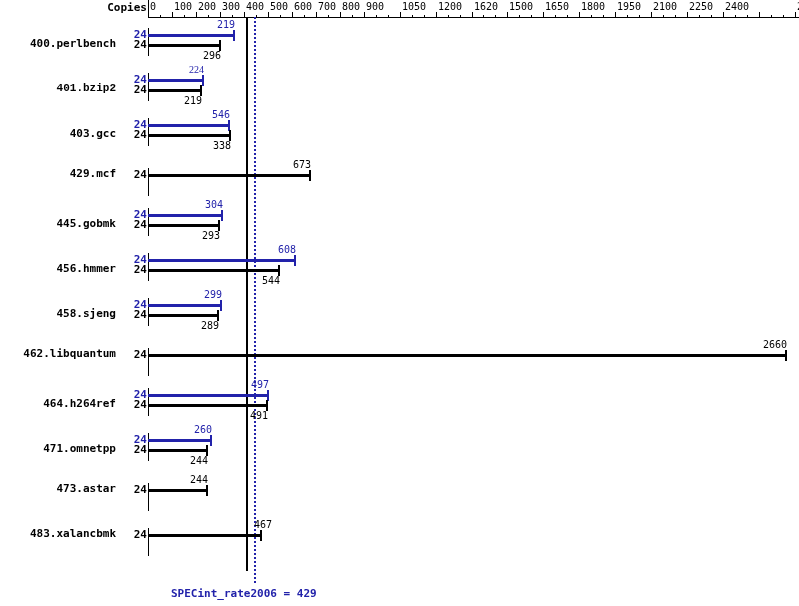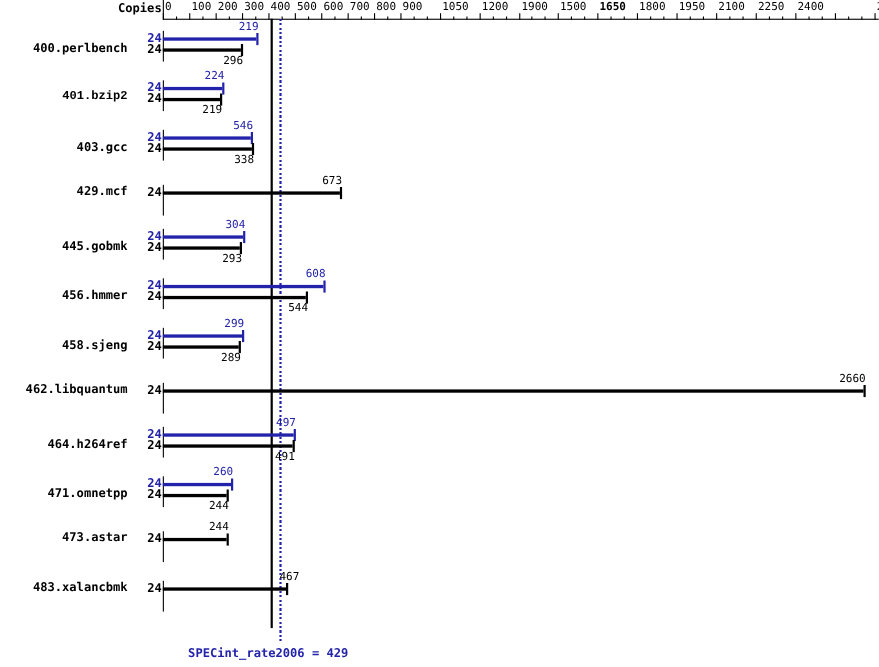--- a/index.html
+++ b/index.html
@@ -213,23 +213,23 @@
       <div class="abs axis-label" style="left: 198px;">200</div>
       <div class="abs axis-label" style="left: 222px;">300</div>
       <div class="abs axis-label" style="left: 246px;">400</div>
       <div class="abs axis-label" style="left: 270px;">500</div>
       <div class="abs axis-label" style="left: 294px;">600</div>
       <div class="abs axis-label" style="left: 318px;">700</div>
       <div class="abs axis-label" style="left: 342px;">800</div>
       <div class="abs axis-label" style="left: 366px;">900</div>
       <div class="abs axis-label" style="left: 402px;">1050</div>
       <div class="abs axis-label" style="left: 438px;">1200</div>
-      <div class="abs axis-label" style="left: 474px;">1900</div>
+      <div class="abs axis-label" style="left: 474px;">1620</div>
       <div class="abs axis-label" style="left: 509px;">1500</div>
-      <div class="abs axis-label" style="left: 545px; font-weight: bold;">1650</div>
+      <div class="abs axis-label" style="left: 545px;">1650</div>
       <div class="abs axis-label" style="left: 581px;">1800</div>
       <div class="abs axis-label" style="left: 617px;">1950</div>
       <div class="abs axis-label" style="left: 653px;">2100</div>
       <div class="abs axis-label" style="left: 689px;">2250</div>
       <div class="abs axis-label" style="left: 725px;">2400</div>
       <div class="abs axis-label" style="left: 797px;">2700</div>
     </div>
 
   <div class="abs refline-base" id="refline-base" style="left: 246px; top: 17px; height: 554px;"></div>
   <div class="abs refline-peak" id="refline-peak" style="left: 254px; top: 17px; height: 568px;"></div>
@@ -243,21 +243,21 @@
       <div class="abs bar-value peak" style="top: 19px; left: 197px; width: 38px;">219</div>
       <div class="abs copies-val base" style="top: 38px;">24</div>
       <div class="abs bar base" style="top: 44px; width: 71px;"></div>
       <div class="abs endcap base" style="left: 219px; top: 40px;"></div>
       <div class="abs bar-value base" style="top: 50px; left: 183px; width: 38px;">296</div>
       <div class="abs bench-label" style="top: 82px; font-family: Liberation Mono, monospace;">401.bzip2</div>
       <div class="abs leftcap" style="top: 73px; height: 28px;"></div>
       <div class="abs copies-val peak" style="top: 73px;">24</div>
       <div class="abs bar peak" style="top: 79px; width: 54px;"></div>
       <div class="abs endcap peak" style="left: 202px; top: 75px;"></div>
-      <div class="abs bar-value peak" style="top: 64px; left: 166px; width: 38px;">224</div>
+      <div class="abs bar-value peak" style="top: 64px; left: 166px; width: 38px; font-family: Liberation Serif, serif;">224</div>
       <div class="abs copies-val base" style="top: 83px;">24</div>
       <div class="abs bar base" style="top: 89px; width: 52px;"></div>
       <div class="abs endcap base" style="left: 200px; top: 85px;"></div>
       <div class="abs bar-value base" style="top: 95px; left: 164px; width: 38px;">219</div>
       <div class="abs bench-label" style="top: 127px;">403.gcc</div>
       <div class="abs leftcap" style="top: 118px; height: 28px;"></div>
       <div class="abs copies-val peak" style="top: 118px;">24</div>
       <div class="abs bar peak" style="top: 124px; width: 80px;"></div>
       <div class="abs endcap peak" style="left: 228px; top: 120px;"></div>
       <div class="abs bar-value peak" style="top: 109px; left: 192px; width: 38px;">546</div>

